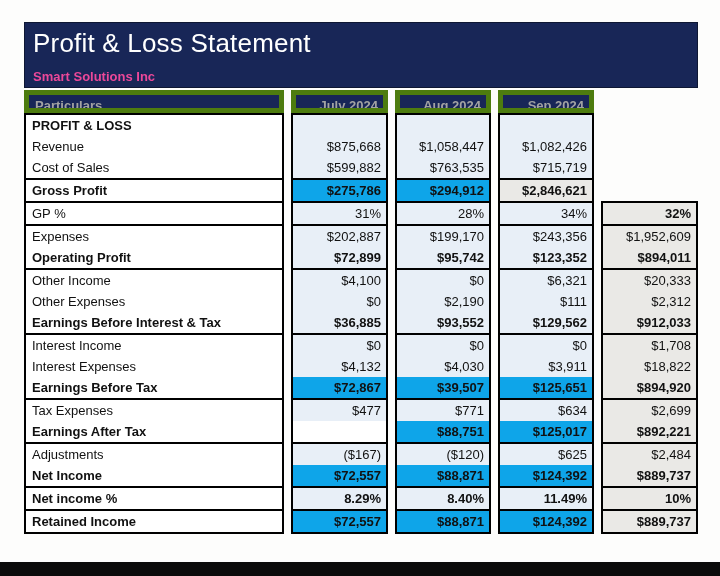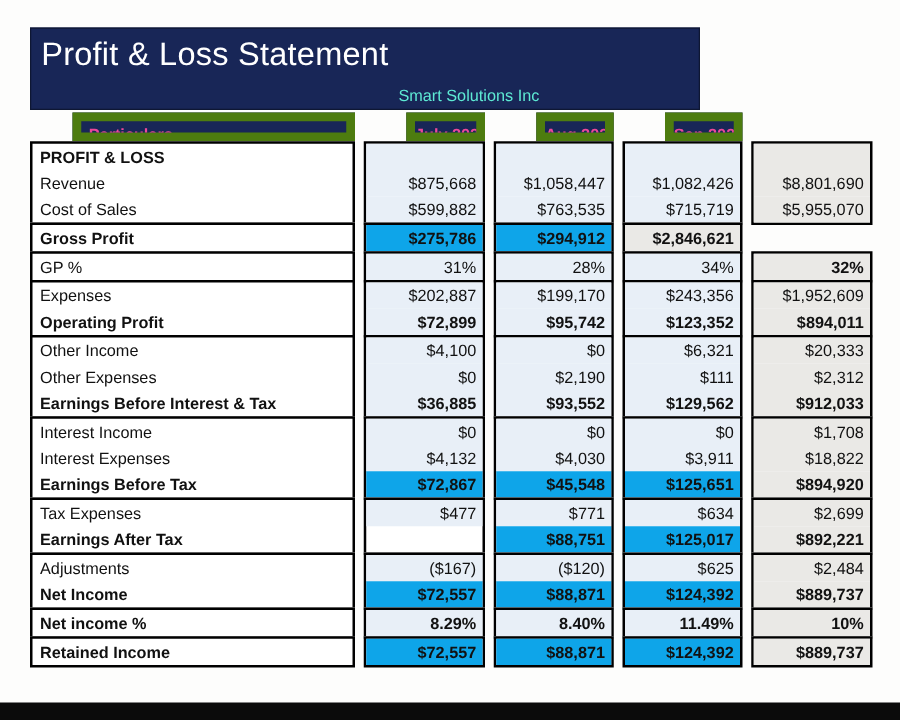--- a/index.html
+++ b/index.html
@@ -8,42 +8,42 @@
     --ytd-cell:#eae9e6;
     --border:#000000;
     --bottom-bar:#0b0b0b;
   }
   html,body{margin:0;padding:0;background:#ffffff;}
   body{font-family:"Liberation Sans", sans-serif; color:#111;}
   .page{position:relative;width:720px;height:576px;background:#fdfdfc;overflow:hidden;}
 
   
   .title-block{
-    position:absolute;left:24px;top:22px;width:536px;height:66px;
+    position:absolute;left:24px;top:22px;width:674px;height:66px;
     background:var(--navy);border:1px solid #0e1733;box-sizing:border-box;
-    display:flex;flex-direction:row;
+    display:flex;flex-direction:column;
   }
   .title-block .main-title{
     color:#fff;font-size:26px;font-weight:400;letter-spacing:.2px;
     margin:5px 0 0 8px;line-height:30px;
   }
   .title-block .sub-title{
-    color:#5eead4;font-size:13px;font-weight:400;
+    color:#ec4899;font-size:13px;font-weight:700;
     margin:auto 0 3px 8px;line-height:15px;
   }
 
   
   .col-header{
     position:absolute;left:24px;top:90px;width:674px;height:23px;
     display:grid;grid-template-columns:260px 97px 96px 96px 97px;column-gap:7px;
   }
   .hcell{
-    background:var(--navy);border:7px solid #4d7c0f;box-sizing:border-box;
-    color:#ec4899;font-size:13px;font-weight:700;line-height:21px;
-    text-align:right;padding-right:5px;white-space:nowrap;overflow:hidden;margin-left:34px;
+    background:var(--navy);border:5px solid #4d7c0f;box-sizing:border-box;
+    color:#a3a3a3;font-size:13px;font-weight:700;line-height:21px;
+    text-align:right;padding-right:5px;white-space:nowrap;overflow:hidden;
   }
   .hcell.first{text-align:left;padding-left:6px;padding-right:0;}
 
   
   .tbody{position:absolute;left:24px;top:113px;width:712px;}
   .group{
     display:grid;grid-template-columns:260px 97px 96px 96px 97px;column-gap:7px;
   }
   .group + .group{margin-top:-2px;}
   .colblock{border:2px solid var(--border);box-sizing:content-box;background:#fff;}
@@ -92,25 +92,20 @@
         <div class="colblock">
           <div class="cell month bold"></div>
           <div class="cell month">$1,058,447</div>
           <div class="cell month">$763,535</div>
         </div>
         <div class="colblock">
           <div class="cell month bold"></div>
           <div class="cell month">$1,082,426</div>
           <div class="cell month">$715,719</div>
         </div>
-        <div class="colblock">
-          <div class="cell ytd bold"></div>
-          <div class="cell ytd">$8,801,690</div>
-          <div class="cell ytd">$5,955,070</div>
-        </div>
       </div>
       <div class="group">
         <div class="colblock">
           <div class="cell label bold">Gross Profit</div>
         </div>
         <div class="colblock">
           <div class="cell month white bold">$275,786</div>
         </div>
         <div class="colblock">
           <div class="cell month white bold">$294,912</div>
@@ -192,21 +187,21 @@
           <div class="cell label bold">Earnings Before Tax</div>
         </div>
         <div class="colblock">
           <div class="cell month">$0</div>
           <div class="cell month">$4,132</div>
           <div class="cell month white bold">$72,867</div>
         </div>
         <div class="colblock">
           <div class="cell month">$0</div>
           <div class="cell month">$4,030</div>
-          <div class="cell month white bold">$45,548</div>
+          <div class="cell month white bold">$39,507</div>
         </div>
         <div class="colblock">
           <div class="cell month">$0</div>
           <div class="cell month">$3,911</div>
           <div class="cell month white bold">$125,651</div>
         </div>
         <div class="colblock">
           <div class="cell ytd">$1,708</div>
           <div class="cell ytd">$18,822</div>
           <div class="cell ytd bold">$894,920</div>

